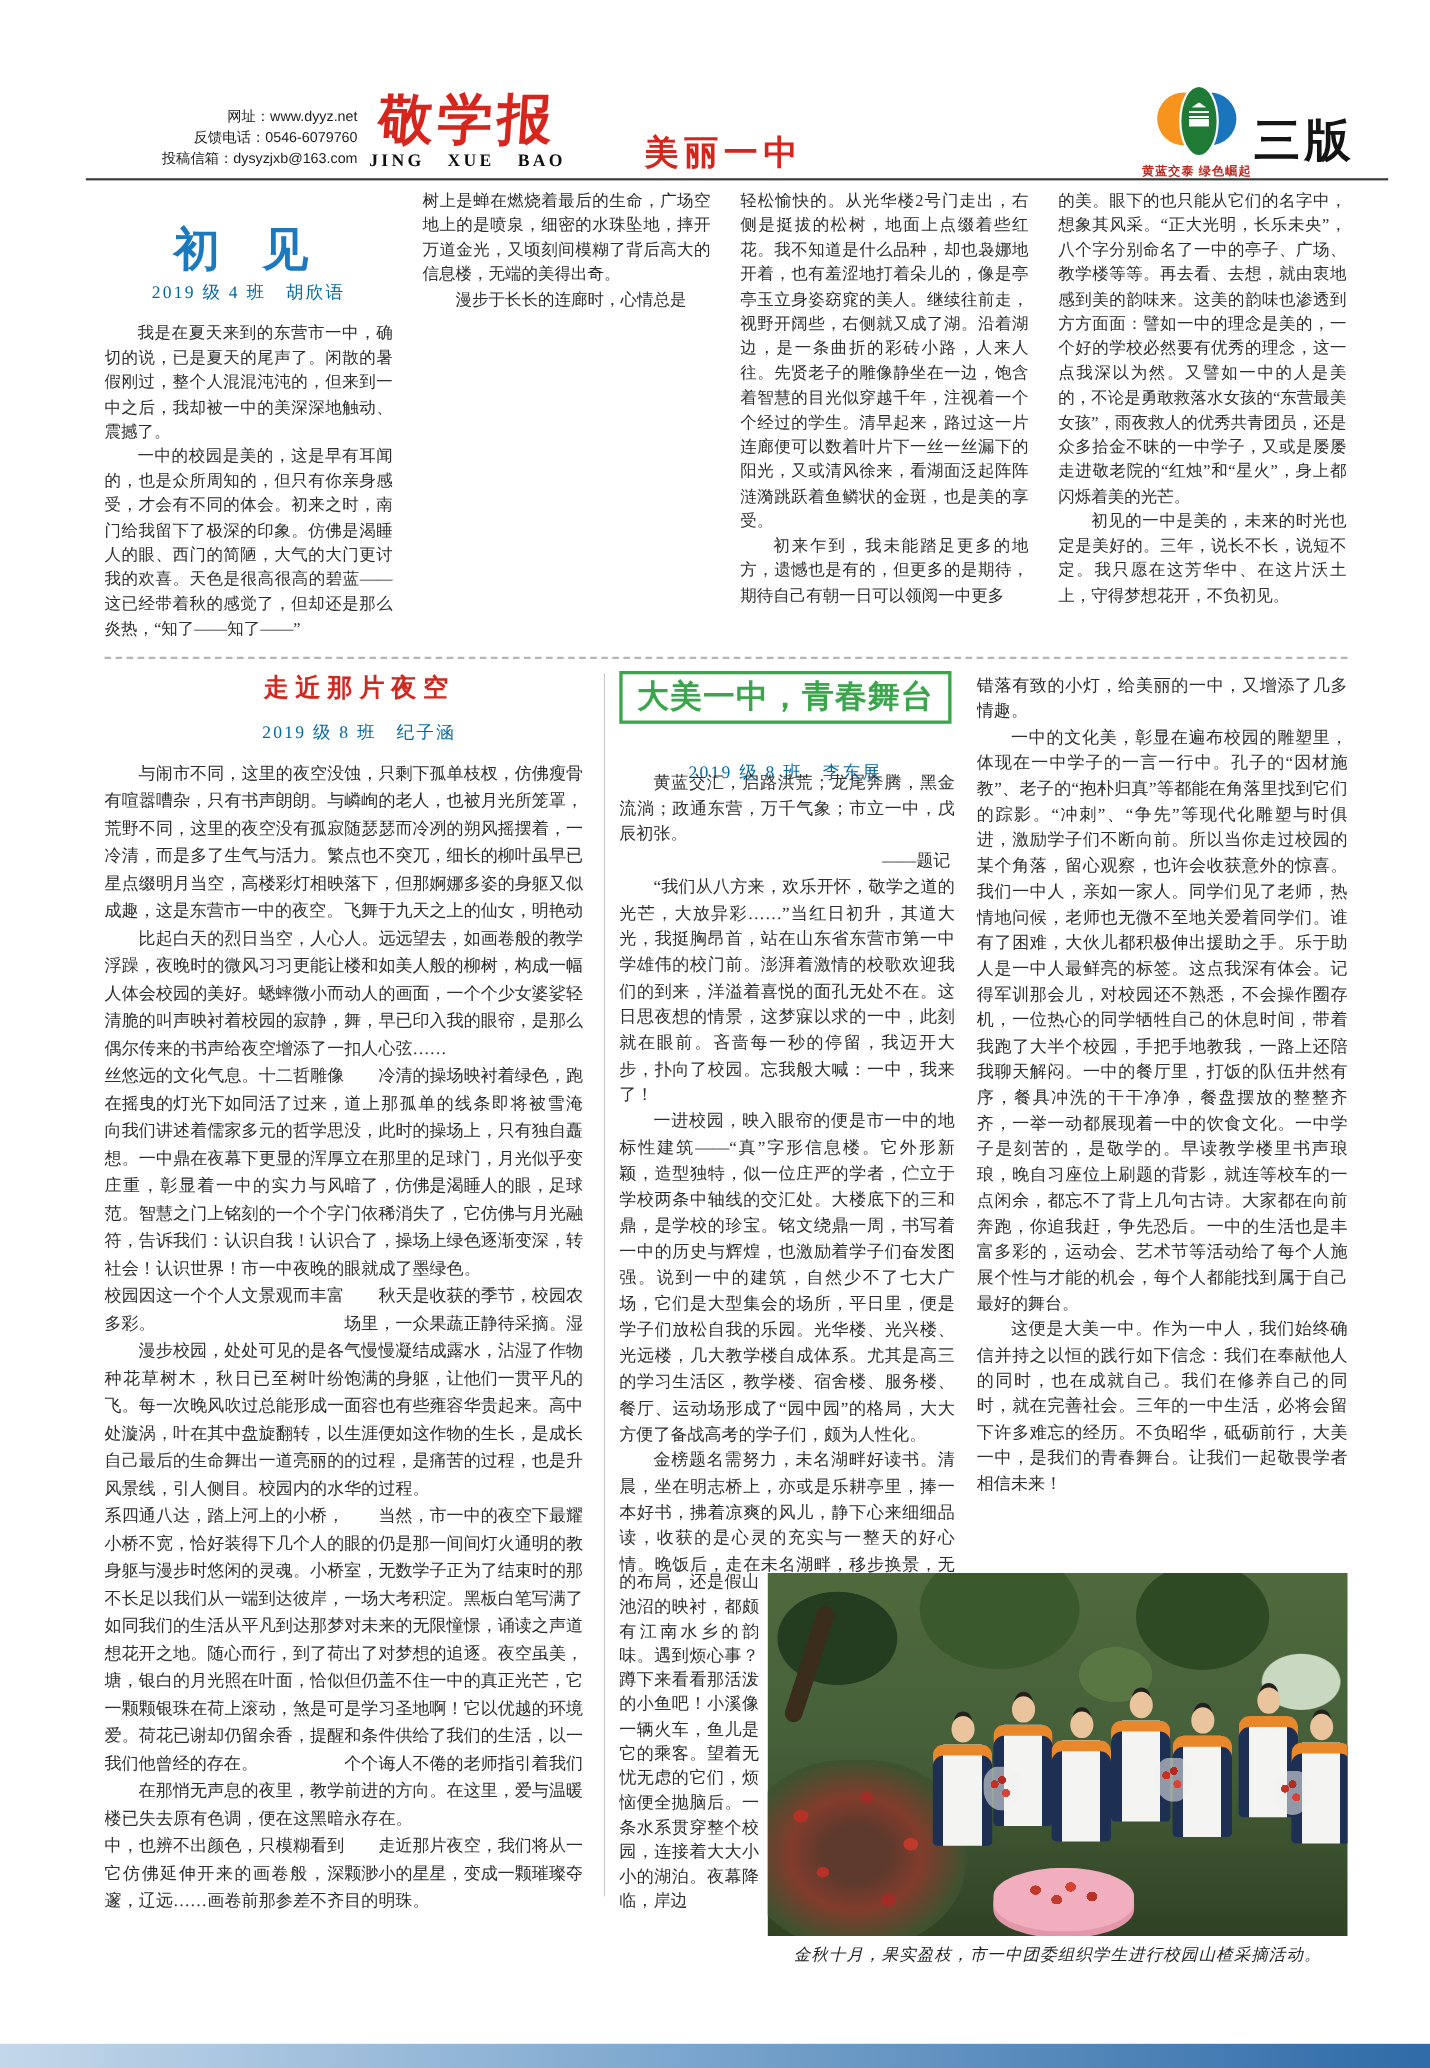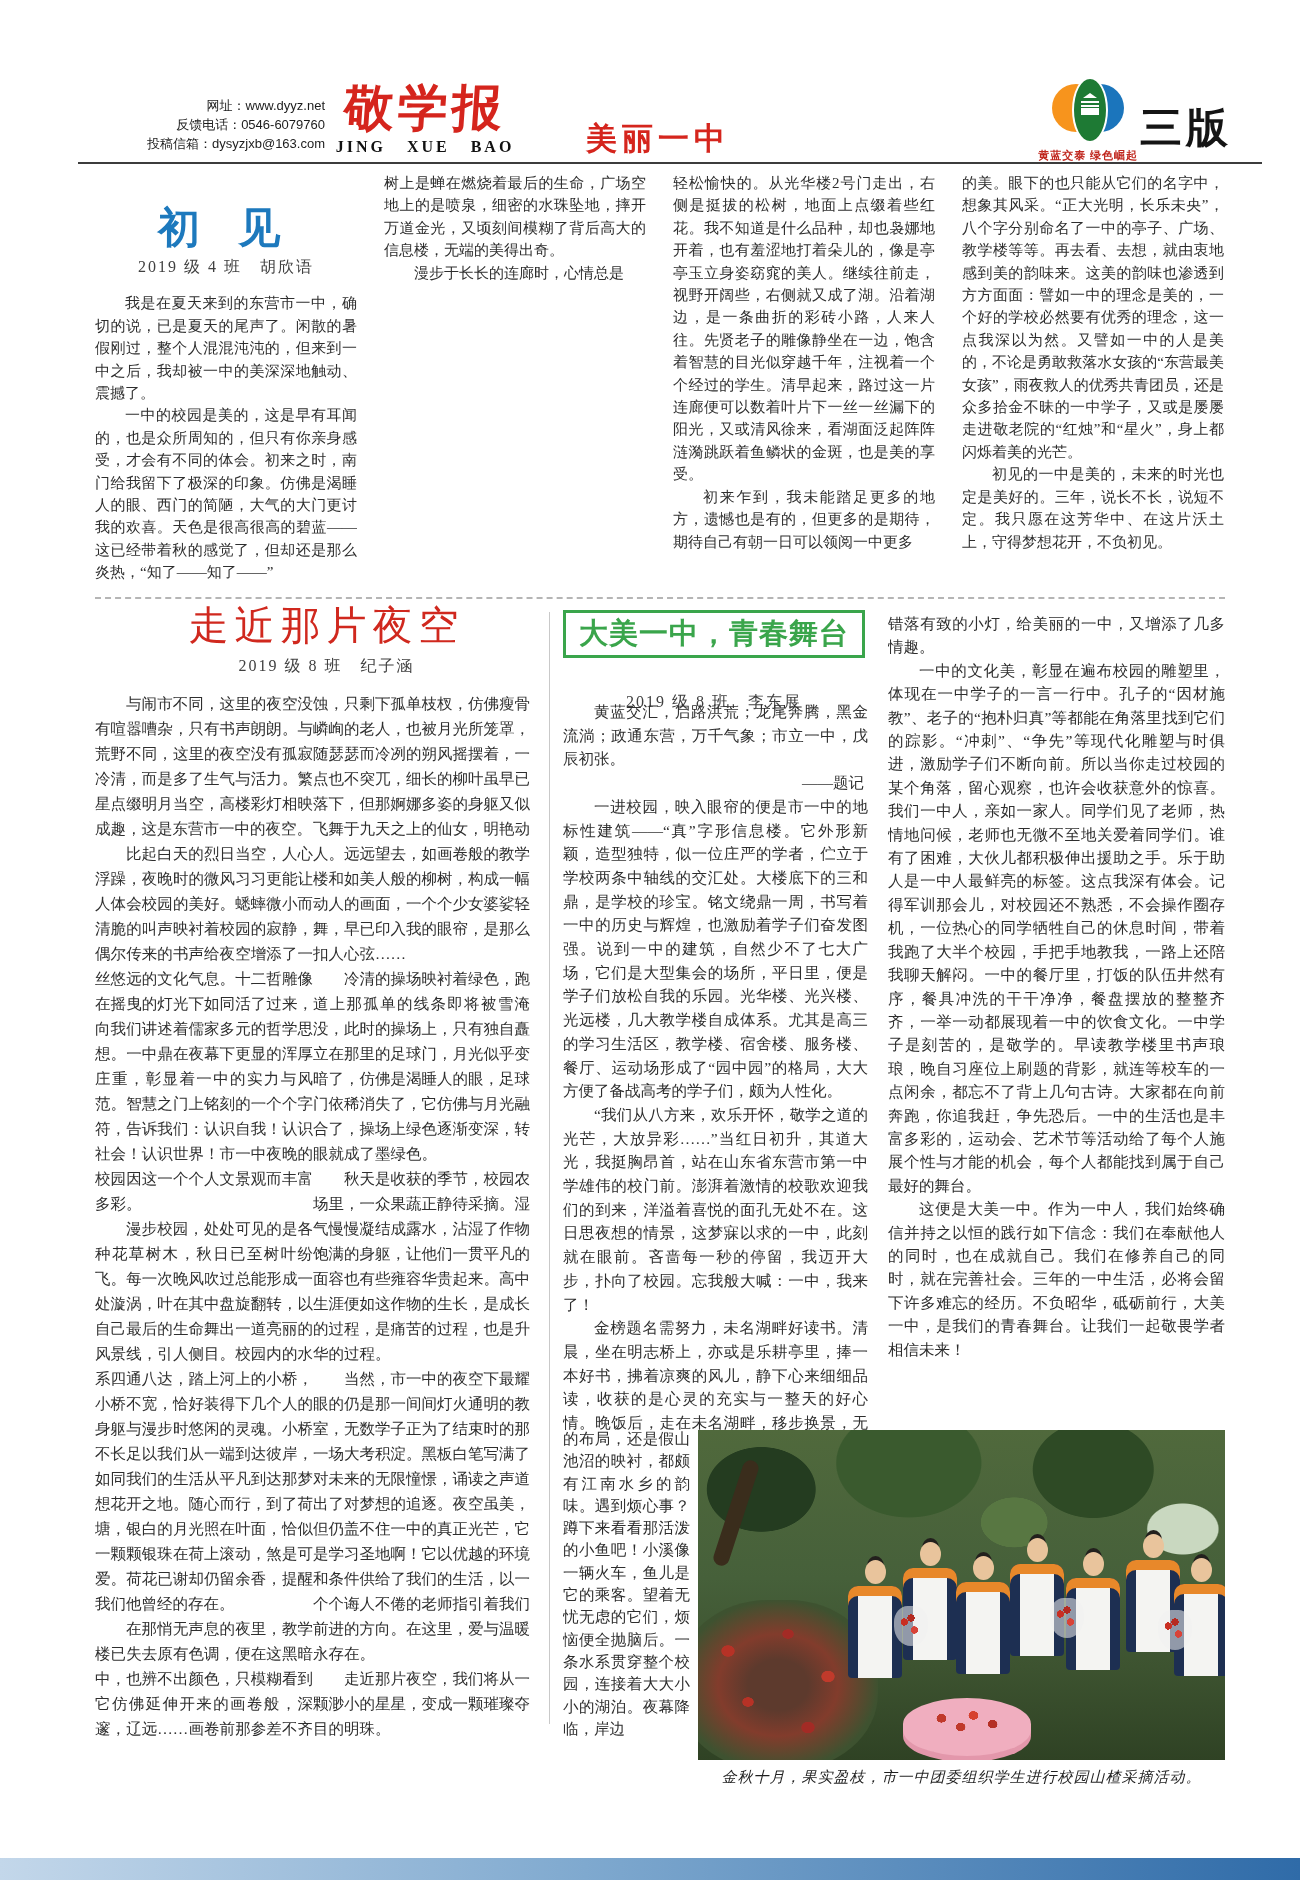--- a/index.html
+++ b/index.html
@@ -30,33 +30,33 @@
                background:#1e7a34;border:2px solid #fff;}
   .logo-building{position:absolute;left:7px;top:22px;width:18px;height:14px;
                  background:linear-gradient(#fff 0 2px,transparent 2px 4px,#fff 4px 6px,transparent 6px 7px,#fff 7px 14px);}
   .logo-roof{position:absolute;left:9px;top:14px;width:14px;height:5px;background:#fff;
              clip-path:polygon(50% 0,100% 100%,0 100%);}
   #logo-slogan{left:1032px;top:148px;width:112px;text-align:center;font-size:11px;font-weight:bold;color:#c0271e;
                letter-spacing:1px;}
   #header-rule{left:78px;top:162px;width:1184px;height:2px;background:#3c3c3c;}
 
   
-  .byline{font-size:16px;color:#404040;text-align:center;letter-spacing:2px;}
+  .byline{font-size:16px;color:#0369a1;text-align:center;letter-spacing:2px;}
 
   
   #a1{left:95px;top:172px;width:1130px;height:412px;display:flex;gap:27px;}
   #a1 .col{width:262px;flex:0 0 262px;font-size:15px;line-height:22.4px;overflow:hidden;height:412px;}
   #a1-title{font-size:42px;font-weight:900;color:#1d79bd;text-align:center;letter-spacing:14px;
             padding:34px 0 6px 0;line-height:44px;}
   #a1 .byline{margin-bottom:14px;}
   #sec-divider{left:95px;top:597px;width:1130px;border-top:2px dashed #b5b5b5;height:0;}
 
   
   #a2{left:95px;top:606px;width:463px;}
-  #a2-title{font-size:40px;font-weight:400;color:#d0281e;text-align:center;letter-spacing:6px;line-height:40px;}
+  #a2-title{font-size:23px;font-weight:700;color:#d0281e;text-align:center;letter-spacing:6px;line-height:40px;}
   #a2 .byline{margin:10px 0 14px 0;}
   #a2-cols{display:flex;}
   #a2-cols .col{font-size:15.5px;line-height:25px;overflow:hidden;height:1045px;}
   #a2-c1{width:218px;}
   #a2-c2{width:217px;}
   #article-vrule{left:549px;top:612px;width:1px;height:1112px;background:#c9c9c9;}
 
   
   #a3{left:563px;top:606px;width:662px;height:1200px;}
   #a3-titlebox{position:absolute;left:0;top:4px;width:296px;height:42px;border:3px solid #3aa54b;
@@ -188,22 +188,22 @@
 
 <div class="abs" id="a3">
   <div id="a3-titlebox">
     <span id="a3-title">大美一中，青春舞台</span>
   </div>
   <div class="byline" id="a3-byline">2019 级 8 班　李东展</div>
 
   <div id="a3-colL">
     <p class="ind">黄蓝交汇，启路洪荒；龙尾奔腾，黑金流淌；政通东营，万千气象；市立一中，戊辰初张。</p>
     <p id="a3-epigraph-label">——题记</p>
+    <p class="ind">“我们从八方来，欢乐开怀，敬学之道的光芒，大放异彩……”当红日初升，其道大光，我挺胸昂首，站在山东省东营市第一中学雄伟的校门前。澎湃着激情的校歌欢迎我们的到来，洋溢着喜悦的面孔无处不在。这日思夜想的情景，这梦寐以求的一中，此刻就在眼前。吝啬每一秒的停留，我迈开大步，扑向了校园。忘我般大喊：一中，我来了！</p>
     <p class="ind">一进校园，映入眼帘的便是市一中的地标性建筑——“真”字形信息楼。它外形新颖，造型独特，似一位庄严的学者，伫立于学校两条中轴线的交汇处。大楼底下的三和鼎，是学校的珍宝。铭文绕鼎一周，书写着一中的历史与辉煌，也激励着学子们奋发图强。说到一中的建筑，自然少不了七大广场，它们是大型集会的场所，平日里，便是学子们放松自我的乐园。光华楼、光兴楼、光远楼，几大教学楼自成体系。尤其是高三的学习生活区，教学楼、宿舍楼、服务楼、餐厅、运动场形成了“园中园”的格局，大大方便了备战高考的学子们，颇为人性化。</p>
-    <p class="ind">“我们从八方来，欢乐开怀，敬学之道的光芒，大放异彩……”当红日初升，其道大光，我挺胸昂首，站在山东省东营市第一中学雄伟的校门前。澎湃着激情的校歌欢迎我们的到来，洋溢着喜悦的面孔无处不在。这日思夜想的情景，这梦寐以求的一中，此刻就在眼前。吝啬每一秒的停留，我迈开大步，扑向了校园。忘我般大喊：一中，我来了！</p>
     <p class="ind">金榜题名需努力，未名湖畔好读书。清晨，坐在明志桥上，亦或是乐耕亭里，捧一本好书，拂着凉爽的风儿，静下心来细细品读，收获的是心灵的充实与一整天的好心情。晚饭后，走在未名湖畔，移步换景，无论是亭台轩榭</p>
   </div>
 
   <div id="a3-colL-narrow">
     <p>的布局，还是假山池沼的映衬，都颇有江南水乡的韵味。遇到烦心事？蹲下来看看那活泼的小鱼吧！小溪像一辆火车，鱼儿是它的乘客。望着无忧无虑的它们，烦恼便全抛脑后。一条水系贯穿整个校园，连接着大大小小的湖泊。夜幕降临，岸边</p>
   </div>
 
   <div id="a3-colR">
     <p>错落有致的小灯，给美丽的一中，又增添了几多情趣。</p>
     <p class="ind">一中的文化美，彰显在遍布校园的雕塑里，体现在一中学子的一言一行中。孔子的“因材施教”、老子的“抱朴归真”等都能在角落里找到它们的踪影。“冲刺”、“争先”等现代化雕塑与时俱进，激励学子们不断向前。所以当你走过校园的某个角落，留心观察，也许会收获意外的惊喜。我们一中人，亲如一家人。同学们见了老师，热情地问候，老师也无微不至地关爱着同学们。谁有了困难，大伙儿都积极伸出援助之手。乐于助人是一中人最鲜亮的标签。这点我深有体会。记得军训那会儿，对校园还不熟悉，不会操作圈存机，一位热心的同学牺牲自己的休息时间，带着我跑了大半个校园，手把手地教我，一路上还陪我聊天解闷。一中的餐厅里，打饭的队伍井然有序，餐具冲洗的干干净净，餐盘摆放的整整齐齐，一举一动都展现着一中的饮食文化。一中学子是刻苦的，是敬学的。早读教学楼里书声琅琅，晚自习座位上刷题的背影，就连等校车的一点闲余，都忘不了背上几句古诗。大家都在向前奔跑，你追我赶，争先恐后。一中的生活也是丰富多彩的，运动会、艺术节等活动给了每个人施展个性与才能的机会，每个人都能找到属于自己最好的舞台。</p>

